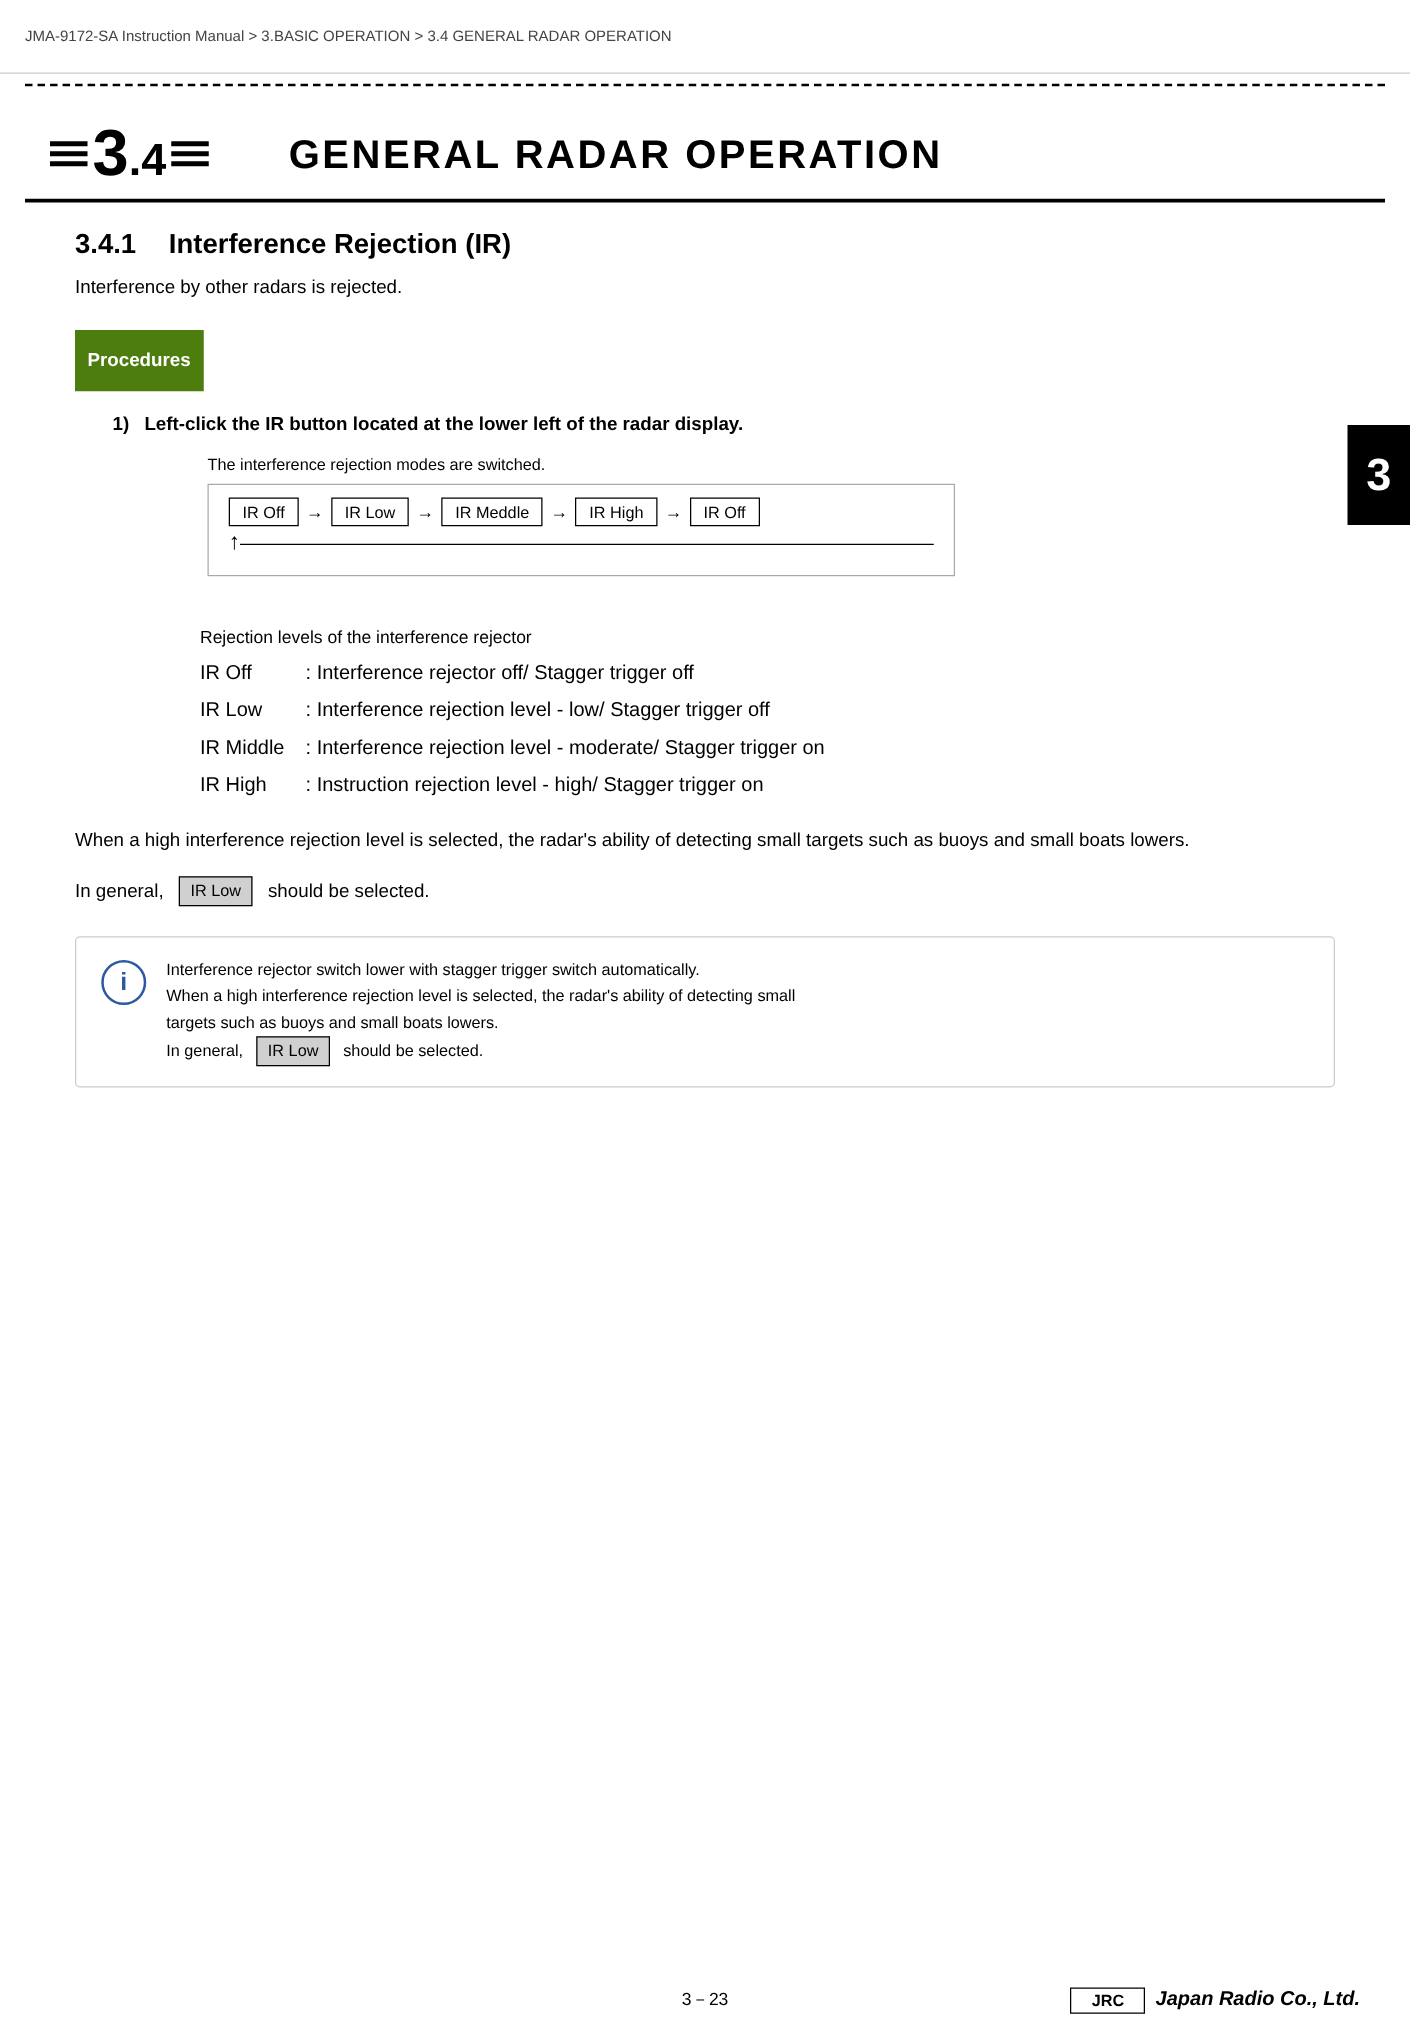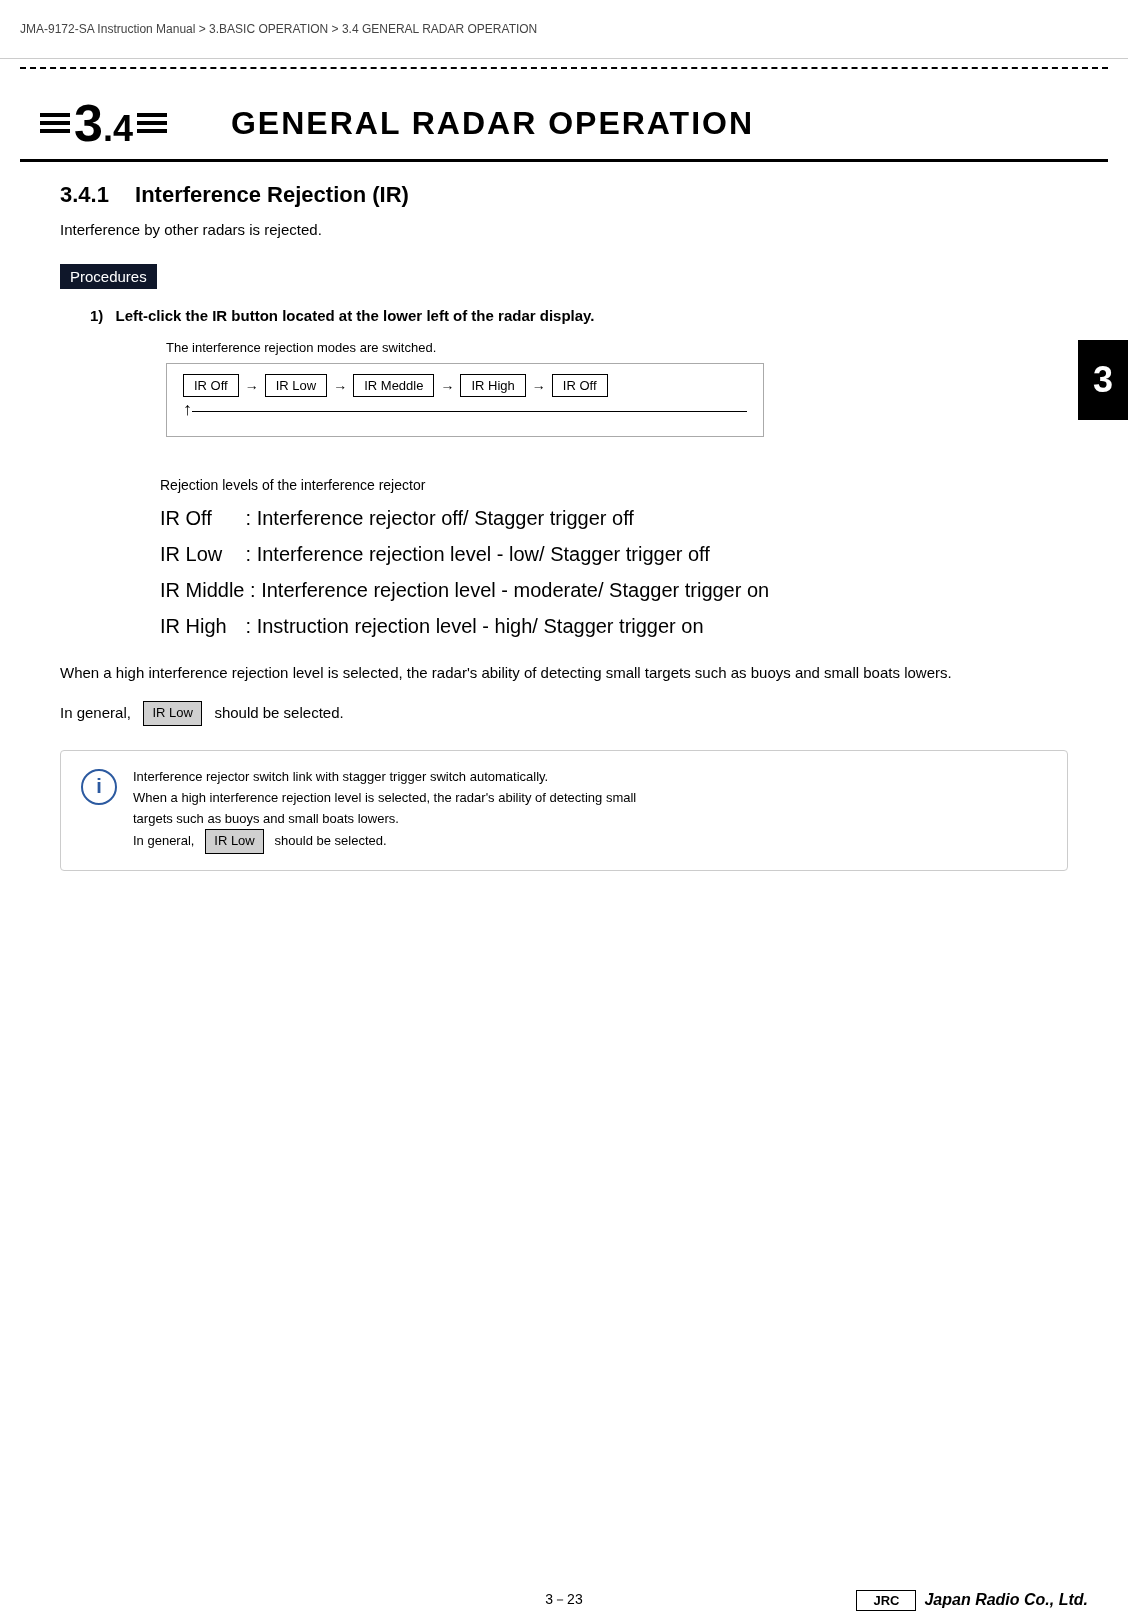--- a/index.html
+++ b/index.html
@@ -109,25 +109,25 @@
     
     .body-text {
       font-size: 15px;
       margin-bottom: 12px;
       line-height: 1.6;
     }
 
     
     .procedures-badge {
       display: inline-block;
-      background: #0f172a;
+      background: #4d7c0f;
       color: #fff;
       font-size: 15px;
-      font-weight: normal;
-      padding: 4px 10px;
+      font-weight: bold;
+      padding: 16px 10px;
       margin-bottom: 16px;
       margin-top: 10px;
     }
 
     
     .procedure-step {
       margin-left: 30px;
       margin-bottom: 12px;
     }
     .step-number {
@@ -170,21 +170,21 @@
     
     .rejection-levels {
       margin: 20px 0 20px 100px;
     }
     .rejection-levels .rl-title {
       font-size: 14px;
       margin-bottom: 10px;
     }
     .rl-item {
       margin-bottom: 6px;
-      font-size: 20px;
+      font-size: 16px;
       line-height: 1.5;
     }
     .rl-label {
       font-weight: normal;
       display: inline-block;
       min-width: 80px;
     }
 
     
     .general-note {
@@ -367,21 +367,21 @@
     <span>In general,</span>
     &nbsp;
     <span class="ir-badge">IR Low</span>
     &nbsp;
     <span>should be selected.</span>
   </p>
 
   <div class="info-box">
     <div class="info-icon">i</div>
     <div class="info-content">
-      <p>Interference rejector switch link with stagger trigger switch automatically.</p>
+      <p>Interference rejector switch lower with stagger trigger switch automatically.</p>
       <p>
         <span>When a high interference rejection level is selected, the radar's ability of detecting small</span>
       </p>
       <p>targets such as buoys and small boats lowers.</p>
       <p>
         <span>In general,</span>
         &nbsp;
         <span class="ir-badge">IR Low</span>
         &nbsp;
         <span>should be selected.</span>

